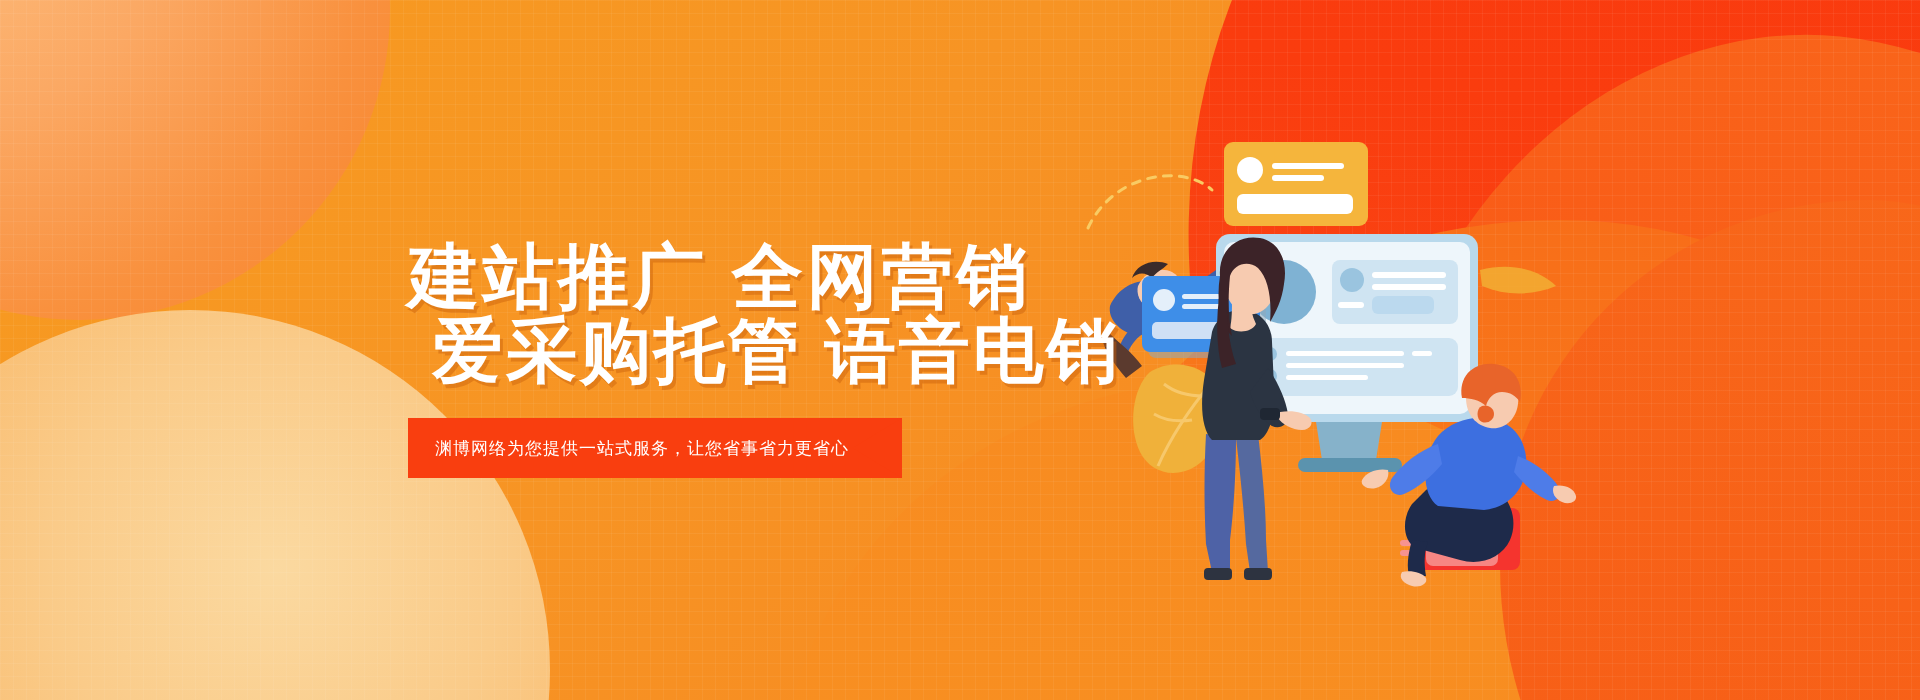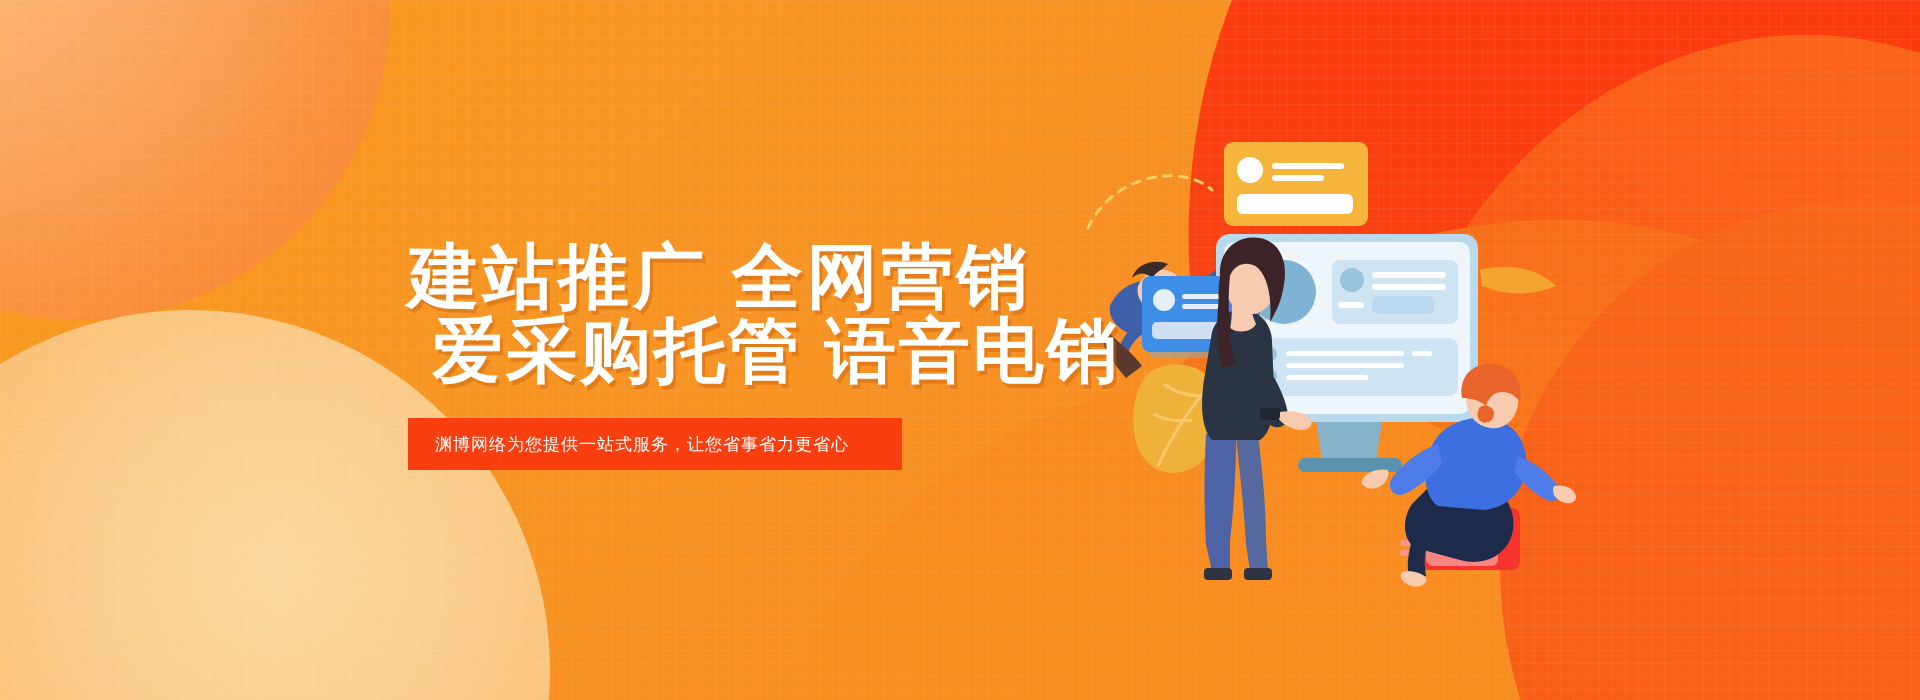--- a/index.html
+++ b/index.html
@@ -101,21 +101,21 @@
     text-shadow: 3px 4px 0 rgba(200,95,10,.45);
   }
   .headline-line.second { letter-spacing: 3px; margin-left: 24px; }
 
   
   .ribbon {
     position: absolute;
     left: 408px;
     top: 418px;
     width: 494px;
-    height: 52px;
+    height: 60px;
     background: #F93E0F;
     z-index: 20;
     display: flex;
     align-items: center;
     clip-path: polygon(0 0, 100% 0, 100% 100%, 0 100%, 0 100%);
     -webkit-clip-path: polygon(0 0, 100% 0, 100% 100%, 0 100%);
   }
   .ribbon-shape {
     position: absolute;
     inset: 0;

